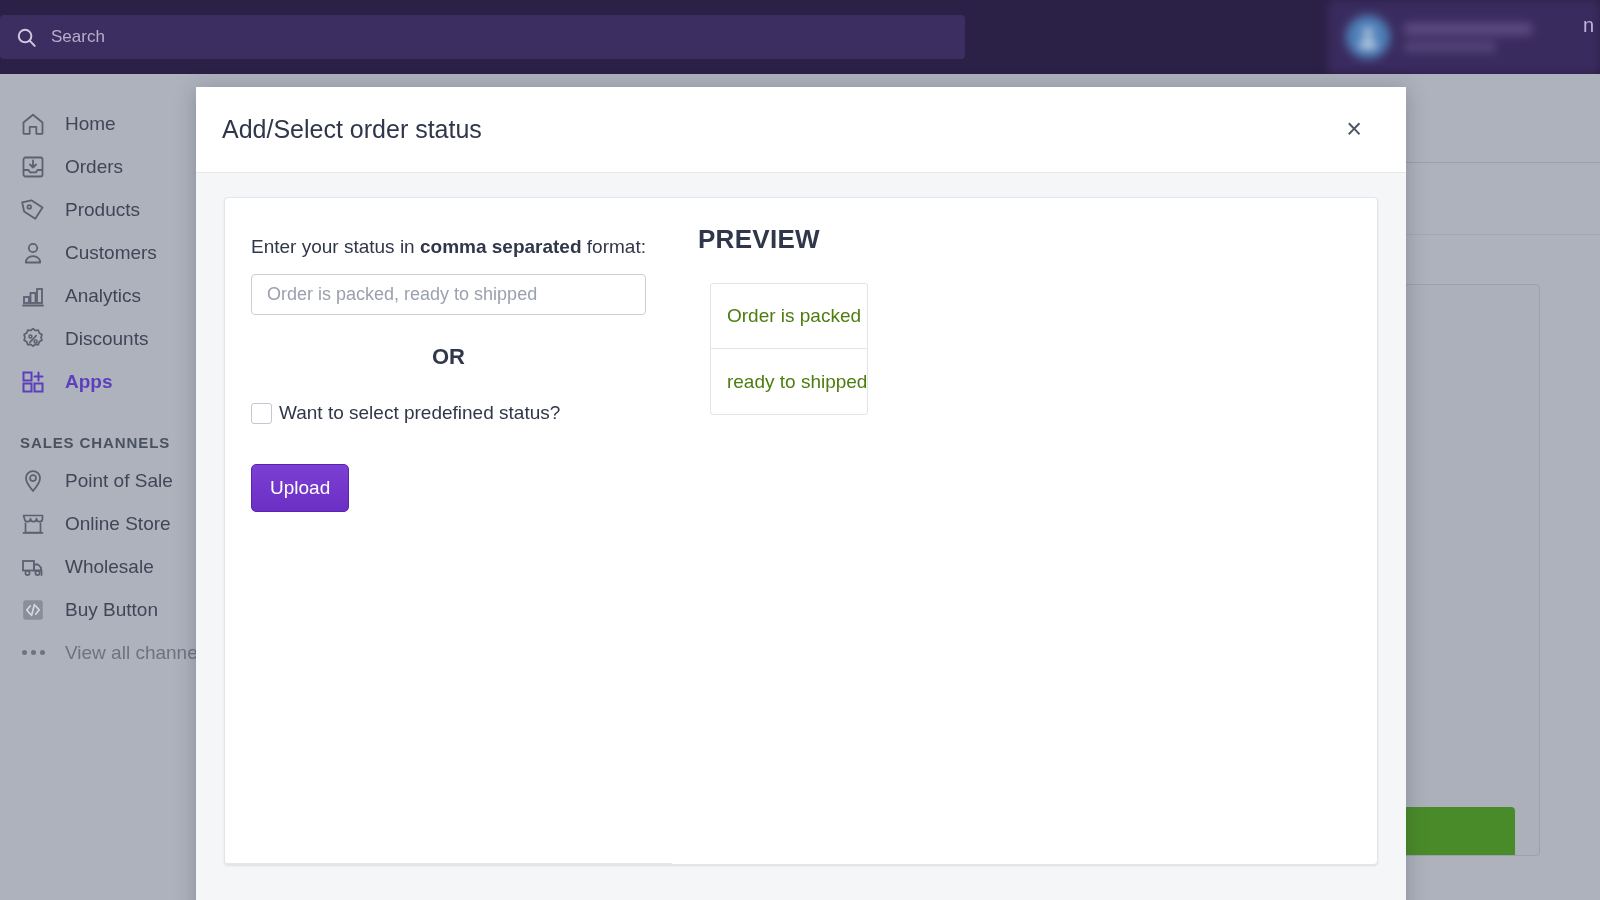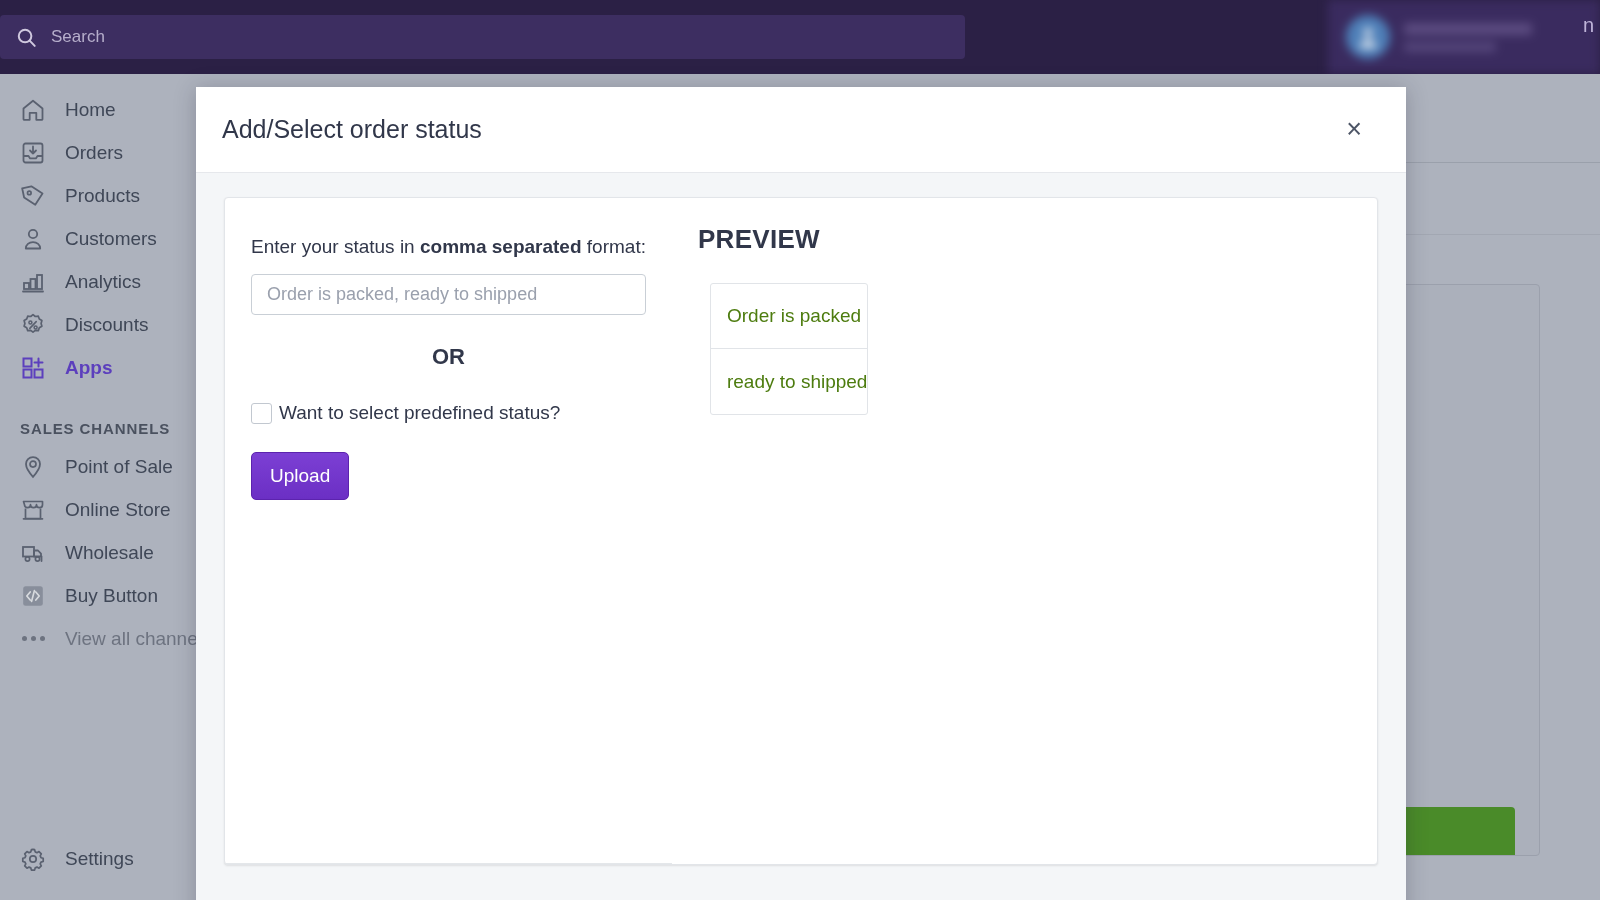--- a/index.html
+++ b/index.html
@@ -98,21 +98,21 @@
     flex: 1;
     display: flex;
     min-height: 0;
   }
 
   
   .sidebar {
     width: 300px;
     flex: 0 0 300px;
     background: #adb2bd;
-    padding-top: 14px;
+    padding-top: 28px;
     position: relative;
     display:flex; flex-direction:column;
   }
   .nav-item {
     display: flex; align-items: center;
     gap: 19px;
     height: 43px;
     padding-left: 20px;
     color: #3f4757;
     font-size: 19px;
@@ -282,21 +282,21 @@
   .checkbox {
     width: 21px; height: 21px;
     border: 1px solid #c2c8d0;
     border-radius: 3px;
     background: #fff;
     flex: 0 0 21px;
     cursor: pointer;
   }
   .check-label { font-size: 19px; color: #31374a; }
   .upload-btn {
-    margin-top: 28px;
+    margin-top: 40px;
     height: 48px;
     min-width: 98px;
     padding: 0 18px;
     background: linear-gradient(180deg,#7c3fd4 0%, #6b2fc4 100%);
     border: 1px solid #5c23ae;
     border-radius: 5px;
     color: #fff;
     font-size: 19px;
     font-family: "Liberation Sans", sans-serif;
     cursor: pointer;
@@ -466,27 +466,20 @@
 
         <div class="nav-item muted">
           <span class="dots">
               <i></i>
               <i></i>
               <i></i>
             </span>
           <span>View all channels</span>
         </div>
 
-        <div class="nav-item settings-row">
-          <svg class="ico" viewBox="0 0 26 26">
-            <path d="M13 3.4l1.6.3.6 2.2 1.8.8 2-1.1 2.3 2.3-1.1 2 .8 1.8 2.2.6v3.2l-2.2.6-.8 1.8 1.1 2-2.3 2.3-2-1.1-1.8.8-.6 2.2h-3.2l-.6-2.2-1.8-.8-2 1.1-2.3-2.3 1.1-2-.8-1.8-2.2-.6v-3.2l2.2-.6.8-1.8-1.1-2 2.3-2.3 2 1.1 1.8-.8.6-2.2z" fill="none" stroke="#5a6170" stroke-width="1.7" stroke-linejoin="round"></path>
-            <circle cx="13" cy="13" r="3.2" fill="none" stroke="#5a6170" stroke-width="1.7"></circle>
-          </svg>
-          <span>Settings</span>
-        </div>
       </div>
 
       <div class="mainarea">
         <div class="bg-top-strip"></div>
         <div class="bg-top-strip2"></div>
         <div class="bg-card">
           <div class="bg-searchfield-top"></div>
           <div class="bg-searchfield"></div>
           <div class="bg-th">
             <div>der Date</div>

